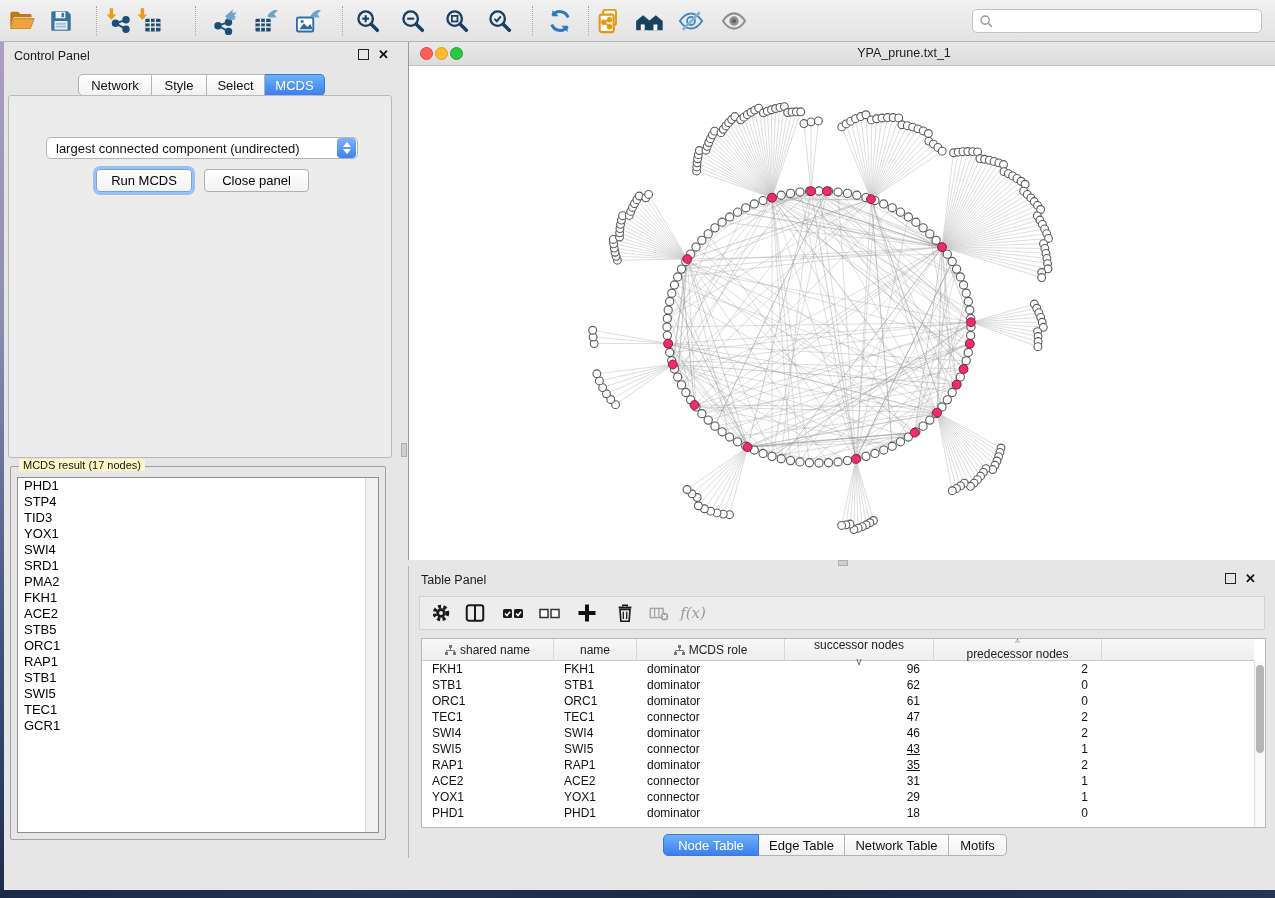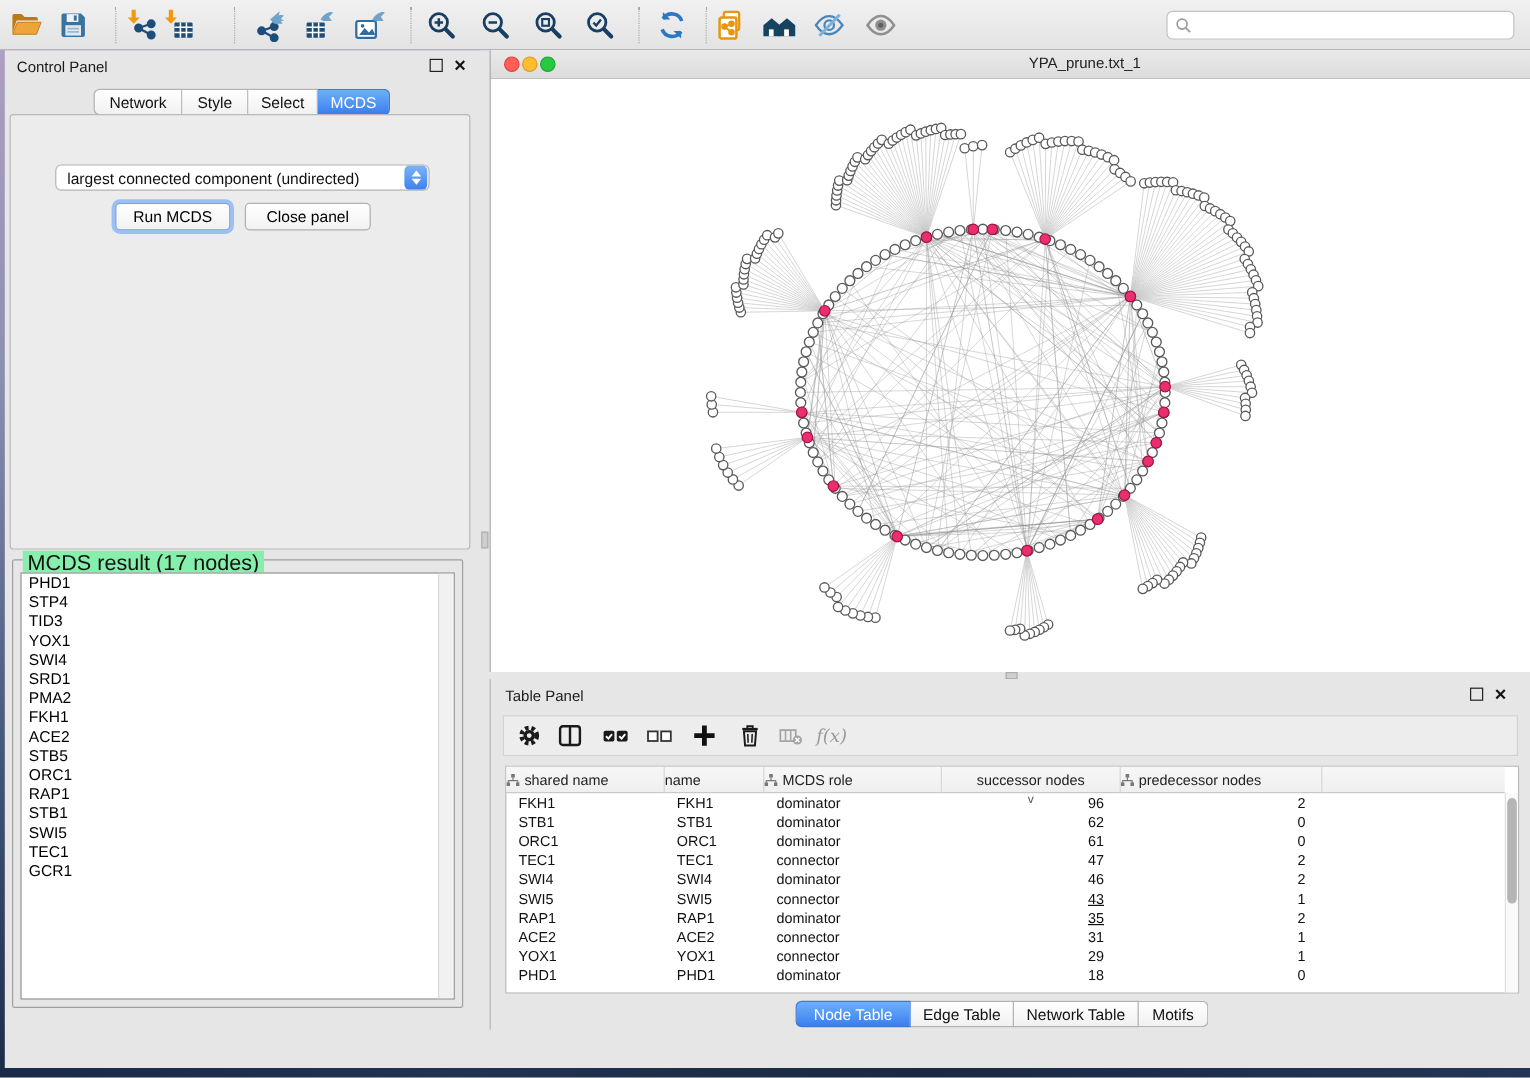--- a/index.html
+++ b/index.html
@@ -46,21 +46,21 @@
     background:linear-gradient(180deg,#7db3f7,#3c82ee); display:flex; flex-direction:column; align-items:center; justify-content:center; gap:2px; }
   .tri-up { width:0; height:0; border-left:4px solid transparent; border-right:4px solid transparent; border-bottom:5px solid #fff; }
   .tri-dn { width:0; height:0; border-left:4px solid transparent; border-right:4px solid transparent; border-top:5px solid #fff; }
   .mac-btn { position:absolute; top:73px; height:23px; background:linear-gradient(180deg,#ffffff,#f2f2f2);
     border:1px solid #b0b0b0; border-radius:4px; font-size:13px; font-family:"Liberation Sans",sans-serif; cursor:default; }
   #run-btn { left:87px; width:96px; border-color:#6ea3e8; box-shadow:0 0 0 3px rgba(92,156,250,.55); }
   #closepanel-btn { left:195px; width:105px; }
 
   #mcds-fieldset { position:absolute; left:6px; top:424px; width:376px; height:374px;
     border:1px solid #a0a0a0; border-radius:2px; }
-  #mcds-legend { position:absolute; left:8px; top:-8px; background:#86efac; padding:0 4px; font-size:18px; }
+  #mcds-legend { position:absolute; left:8px; top:-8px; background:#fef9c3; padding:0 4px; font-size:11px; }
   #mcds-listwrap { position:absolute; left:6px; top:10px; right:6px; bottom:6px; background:#fff; border:1px solid #8e8e8e; overflow:hidden; }
   #mcds-scroll { position:absolute; right:0; top:0; bottom:0; width:13px; background:#f1f1f1; border-left:1px solid #dcdcdc; }
   .mcds-item { padding-left:6px; font-size:13px; line-height:16px; color:#000; }
 
   
   #vsplit { position:absolute; left:396px; top:0; width:8px; height:816px; background:#e6e6e6; }
   #vsplit .grip { position:absolute; left:1px; top:401px; width:6px; height:14px; background:#cfcfcf; border:1px solid #aeaeae; }
   #hsplit { position:absolute; left:404px; top:518px; width:867px; height:6px; background:#e6e6e6; }
   #hsplit .grip { position:absolute; left:430px; top:0; width:10px; height:6px; background:#cfcfcf; border:1px solid #aeaeae; }
 
@@ -77,21 +77,21 @@
 
   
   #table-panel { position:absolute; left:404px; top:524px; width:867px; height:292px; border-left:1px solid #b5b5b5; background:#e6e6e6; }
   #tp-btns { left:816px; }
   #tp-toolbar { position:absolute; left:10px; top:30px; width:846px; height:34px; background:#ededed; border:1px solid #d2d2d2; }
   .tpi { position:absolute; top:2px; width:30px; height:28px; display:flex; align-items:center; justify-content:center; }
   #fx-label { font-family:"DejaVu Serif", serif; font-style:italic; font-size:15px; color:#9a9a9a; }
 
   #node-table { position:absolute; left:12px; top:72px; width:845px; height:190px; background:#fff; border:1px solid #b9b9b9; }
   #t-head { position:absolute; left:0; top:0; right:11px; height:22px; display:flex; background:linear-gradient(180deg,#f7f7f7,#efefef); border-bottom:1px solid #c9c9c9; }
-  .th { height:22px; display:flex; align-items:center; gap:4px; font-size:12px; color:#222;
+  .th { height:22px; display:flex; align-items:center; justify-content:center; gap:4px; font-size:12px; color:#222;
     border-right:1px solid #d8d8d8; background:transparent; }
   .th span.lbl { white-space:nowrap; }
   .sortv { font-size:10px; color:#555; }
   #t-body { position:absolute; left:0; top:22px; right:11px; bottom:0; overflow:hidden; }
   .tr { display:flex; height:16px; }
   .td { font-size:12px; line-height:16px; white-space:nowrap; overflow:hidden; }
   .td.a-left { padding-left:10px; text-align:left; }
   .td.a-right { padding-right:14px; text-align:right; }
   #t-scroll { position:absolute; right:0; top:22px; bottom:0; width:11px; background:#fafafa; border-left:1px solid #e0e0e0; }
   #t-thumb { position:absolute; left:1px; top:4px; width:8px; height:88px; background:#b5b5b5; border-radius:4px; }
@@ -1118,21 +1118,21 @@
                 <line x1="5.5" y1="3" x2="5.5" y2="5.5" stroke="#777"></line>
                 <line x1="1.5" y1="5.5" x2="9.5" y2="5.5" stroke="#777"></line>
                 <line x1="1.5" y1="5.5" x2="1.5" y2="7" stroke="#777"></line>
                 <line x1="9.5" y1="5.5" x2="9.5" y2="7" stroke="#777"></line>
                 <rect x="0" y="7" width="3" height="3" fill="#777"></rect>
                 <rect x="8" y="7" width="3" height="3" fill="#777"></rect>
               </svg>
               <span class="lbl">successor nodes</span>
               <span class="sortv">v</span>
             </div>
-            <div class="th" style="width: 168px;">
+            <div class="th" style="width: 168px; flex-direction: column;">
               <svg width="11" height="11" viewBox="0 0 11 11">
                 <rect x="4" y="0" width="3" height="3" fill="#777"></rect>
                 <line x1="5.5" y1="3" x2="5.5" y2="5.5" stroke="#777"></line>
                 <line x1="1.5" y1="5.5" x2="9.5" y2="5.5" stroke="#777"></line>
                 <line x1="1.5" y1="5.5" x2="1.5" y2="7" stroke="#777"></line>
                 <line x1="9.5" y1="5.5" x2="9.5" y2="7" stroke="#777"></line>
                 <rect x="0" y="7" width="3" height="3" fill="#777"></rect>
                 <rect x="8" y="7" width="3" height="3" fill="#777"></rect>
               </svg>
               <span class="lbl">predecessor nodes</span>

